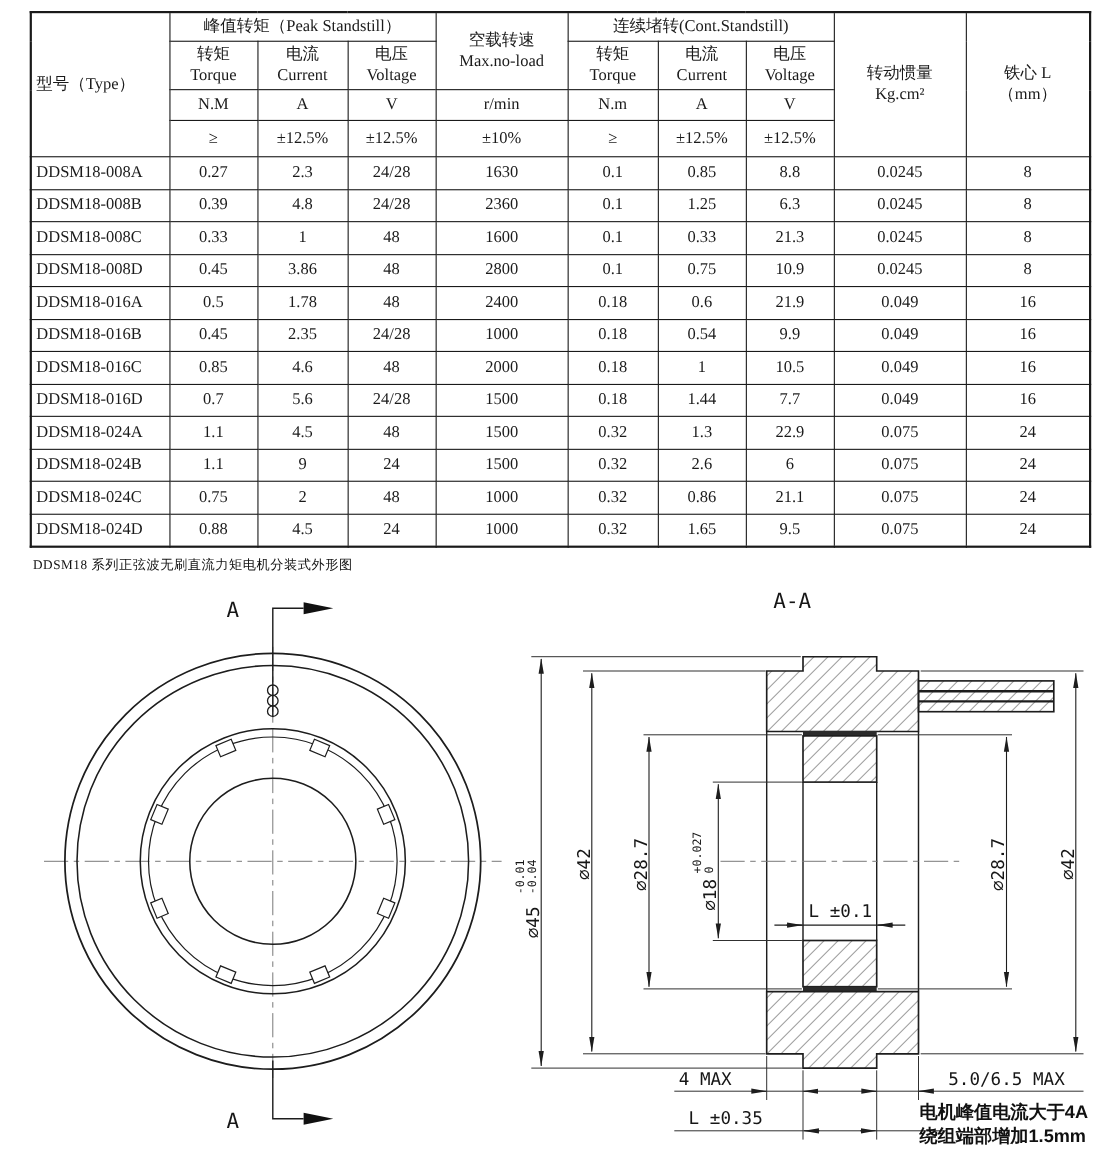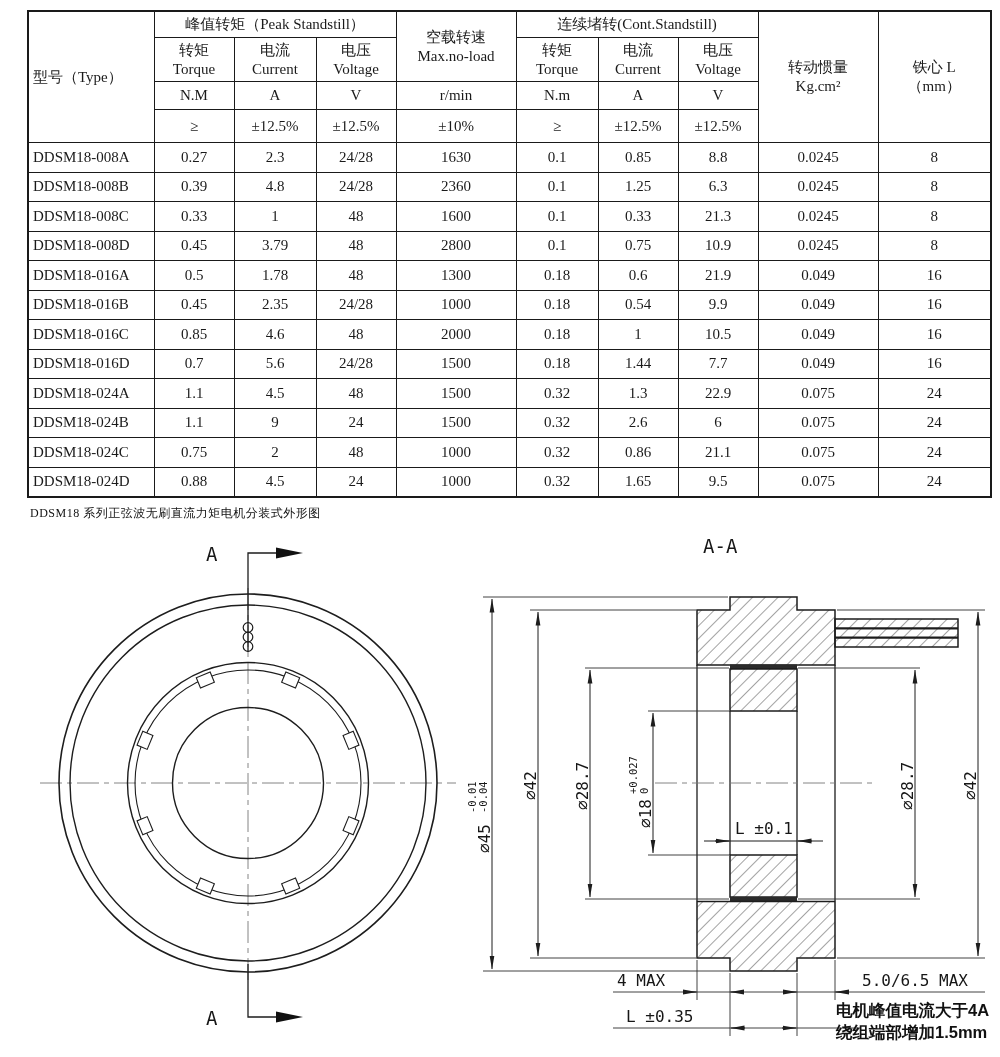--- a/index.html
+++ b/index.html
@@ -149,35 +149,35 @@
           <td>1600</td>
           <td>0.1</td>
           <td>0.33</td>
           <td>21.3</td>
           <td>0.0245</td>
           <td>8</td>
         </tr>
         <tr>
           <td class="left">DDSM18-008D</td>
           <td>0.45</td>
-          <td>3.79</td>
+          <td>3.86</td>
           <td>48</td>
           <td>2800</td>
           <td>0.1</td>
           <td>0.75</td>
           <td>10.9</td>
           <td>0.0245</td>
           <td>8</td>
         </tr>
         <tr>
           <td class="left">DDSM18-016A</td>
           <td>0.5</td>
           <td>1.78</td>
           <td>48</td>
-          <td>1300</td>
+          <td>2400</td>
           <td>0.18</td>
           <td>0.6</td>
           <td>21.9</td>
           <td>0.049</td>
           <td>16</td>
         </tr>
         <tr>
           <td class="left">DDSM18-016B</td>
           <td>0.45</td>
           <td>2.35</td>

